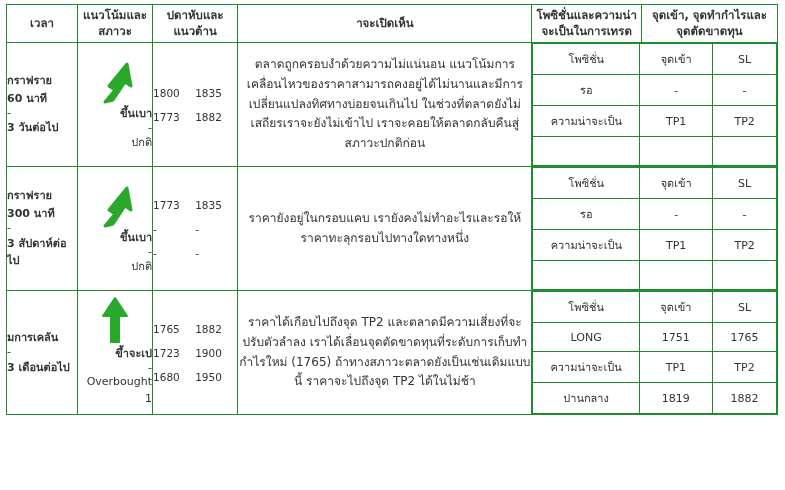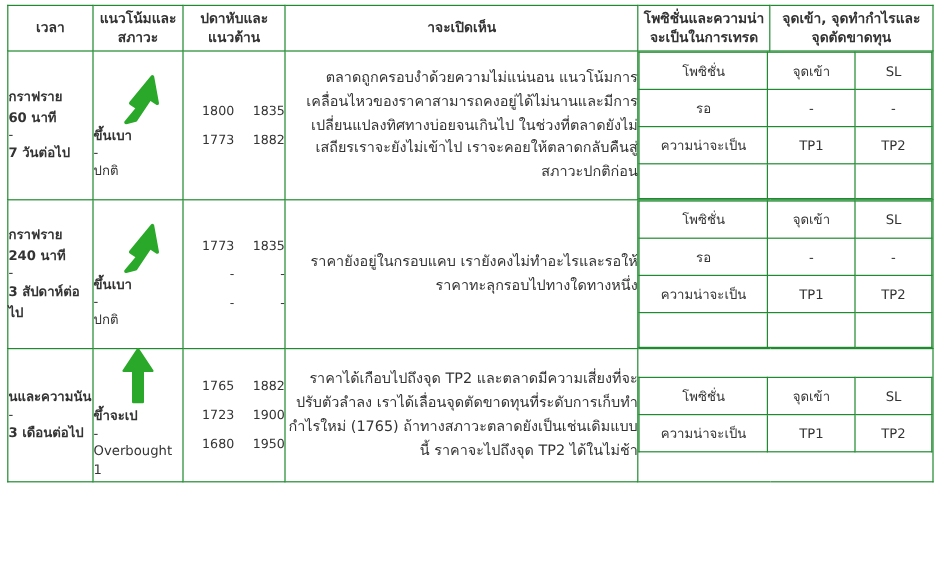--- a/index.html
+++ b/index.html
@@ -55,21 +55,21 @@
     font-weight: bold;
     color: #333;
   }
   .time-cell .dot {
     display: block;
     line-height: 1.1;
     font-weight: normal;
   }
   
   .trend-cell {
-    text-align: left;
+    text-align: right;
     line-height: 1.5;
   }
   .trend-cell .arrow-box {
     height: 46px;
     display: flex;
     align-items: flex-end;
     justify-content: center;
   }
   .trend-cell .label {
     display: block;
@@ -87,32 +87,32 @@
   }
   
   table.sr {
     width: 100%;
     border-collapse: collapse;
     font-size: 10.5px;
     color: #333;
   }
   table.sr td {
     border: none;
-    text-align: right;
+    text-align: left;
     padding: 6px 0;
     width: 50%;
     white-space: nowrap;
     margin-top: 11px;
   }
   
   .comment-cell {
     font-size: 12px;
     line-height: 1.65;
     color: #333;
-    text-align: right;
+    text-align: center;
     vertical-align: middle;
     margin-top: 24px;
   }
   
   table.pos {
     width: 100%;
     border-collapse: collapse;
   }
   table.pos td {
     border: 1px solid #1f8a2f;
@@ -153,21 +153,21 @@
       <th colspan="2">จุดเข้า, จุดทำกำไรและจุดตัดขาดทุน</th>
     </tr>
   </thead>
   <tbody>
 
     <tr class="group-row">
       <td class="time-cell">
         <span>กราฟราย</span><br>
         <span>60 นาที</span>
         <span class="dot">-</span>
-        <span>7 วันต่อไป</span>
+        <span>3 วันต่อไป</span>
       </td>
       <td class="trend-cell">
         <span class="arrow-box">
           <svg width="36" height="44" viewBox="0 0 36 44" aria-hidden="true">
             <polygon points="8,42 18,30 12,26 30,4 34,26 28,22 16,40" fill="#2aa82a" stroke="#2aa82a" stroke-width="3" stroke-linejoin="round"></polygon>
           </svg>
         </span>
         <span class="label">ขึ้นเบา</span>
         <span class="dot">-</span>
         <span class="sub">ปกติ</span>
@@ -211,21 +211,21 @@
             <td class="pos-sl blank-cell">&nbsp;</td>
           </tr>
         </tbody>
             </table>
       </td>
     </tr>
 
     <tr class="group-row">
       <td class="time-cell">
         <span>กราฟราย</span><br>
-        <span>240 นาที</span>
+        <span>300 นาที</span>
         <span class="dot">-</span>
         <span>3 สัปดาห์ต่อไป</span>
       </td>
       <td class="trend-cell">
         <span class="arrow-box">
           <svg width="36" height="44" viewBox="0 0 36 44" aria-hidden="true">
             <polygon points="8,42 18,30 12,26 30,4 34,26 28,22 16,40" fill="#2aa82a" stroke="#2aa82a" stroke-width="3" stroke-linejoin="round"></polygon>
           </svg>
         </span>
         <span class="label">ขึ้นเบา</span>
@@ -274,21 +274,21 @@
             <td class="pos-entry blank-cell">&nbsp;</td>
             <td class="pos-sl blank-cell">&nbsp;</td>
           </tr>
         </tbody>
             </table>
       </td>
     </tr>
 
     <tr class="group-row">
       <td class="time-cell">
-        <span>นและความนัน</span>
+        <span>มการเคลัน</span>
         <span class="dot">-</span>
         <span>3 เดือนต่อไป</span>
       </td>
       <td class="trend-cell">
         <span class="arrow-box">
           <svg width="30" height="48" viewBox="0 0 30 48" aria-hidden="true">
             <polygon points="15,2 27,20 19,20 19,46 11,46 11,20 3,20" fill="#2aa82a" stroke="#2aa82a" stroke-width="2" stroke-linejoin="round"></polygon>
           </svg>
         </span>
         <span class="label">ขึ้าจะเป</span>
@@ -316,24 +316,34 @@
       <td class="comment-cell">ราคาได้เกือบไปถึงจุด TP2 และตลาดมีความเสี่ยงที่จะปรับตัวลำลง เราได้เลื่อนจุดตัดขาดทุนที่ระดับการเก็บทำกำไรใหม่ (1765) ถ้าทางสภาวะตลาดยังเป็นเช่นเดิมแบบนี้ ราคาจะไปถึงจุด TP2 ได้ในไม่ช้า</td>
       <td class="nested" colspan="3">
         <table class="pos">
           <tbody>
                 <tr>
             <td class="pos-label">โพซิชั่น</td>
             <td class="pos-entry">จุดเข้า</td>
             <td class="pos-sl">SL</td>
           </tr>
           <tr>
+            <td class="pos-label">LONG</td>
+            <td class="pos-entry">1751</td>
+            <td class="pos-sl">1765</td>
+          </tr>
+          <tr>
             <td class="pos-label">ความน่าจะเป็น</td>
             <td class="pos-entry">TP1</td>
             <td class="pos-sl">TP2</td>
           </tr>
+          <tr>
+            <td class="pos-label">ปานกลาง</td>
+            <td class="pos-entry">1819</td>
+            <td class="pos-sl">1882</td>
+          </tr>
         </tbody>
             </table>
       </td>
     </tr>
 
   </tbody>
 </table>
 </div>
 
 </body></html>

